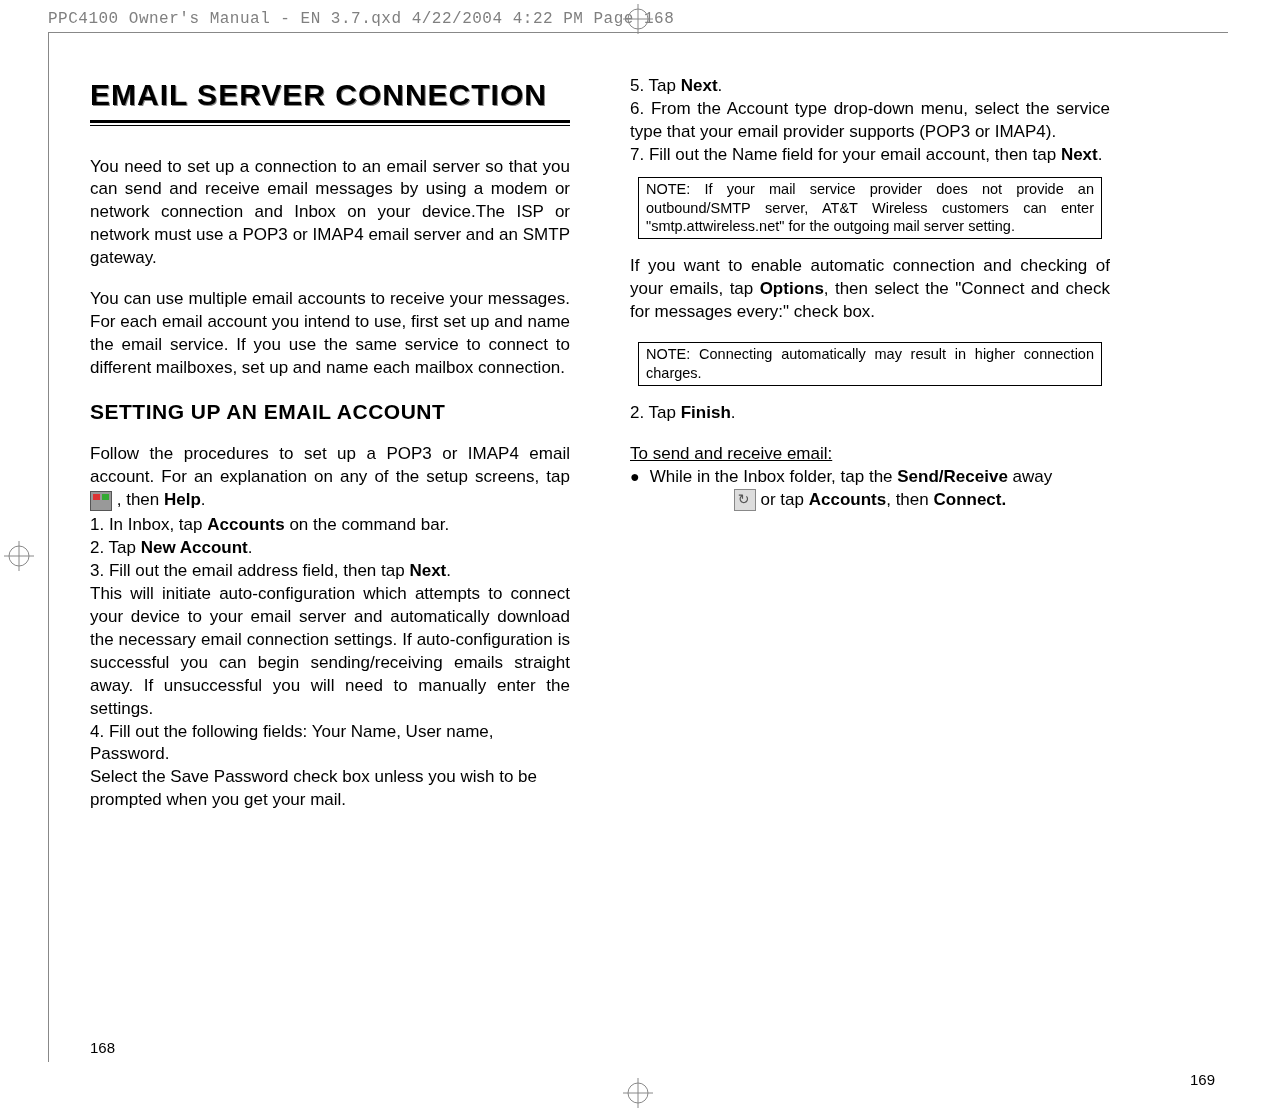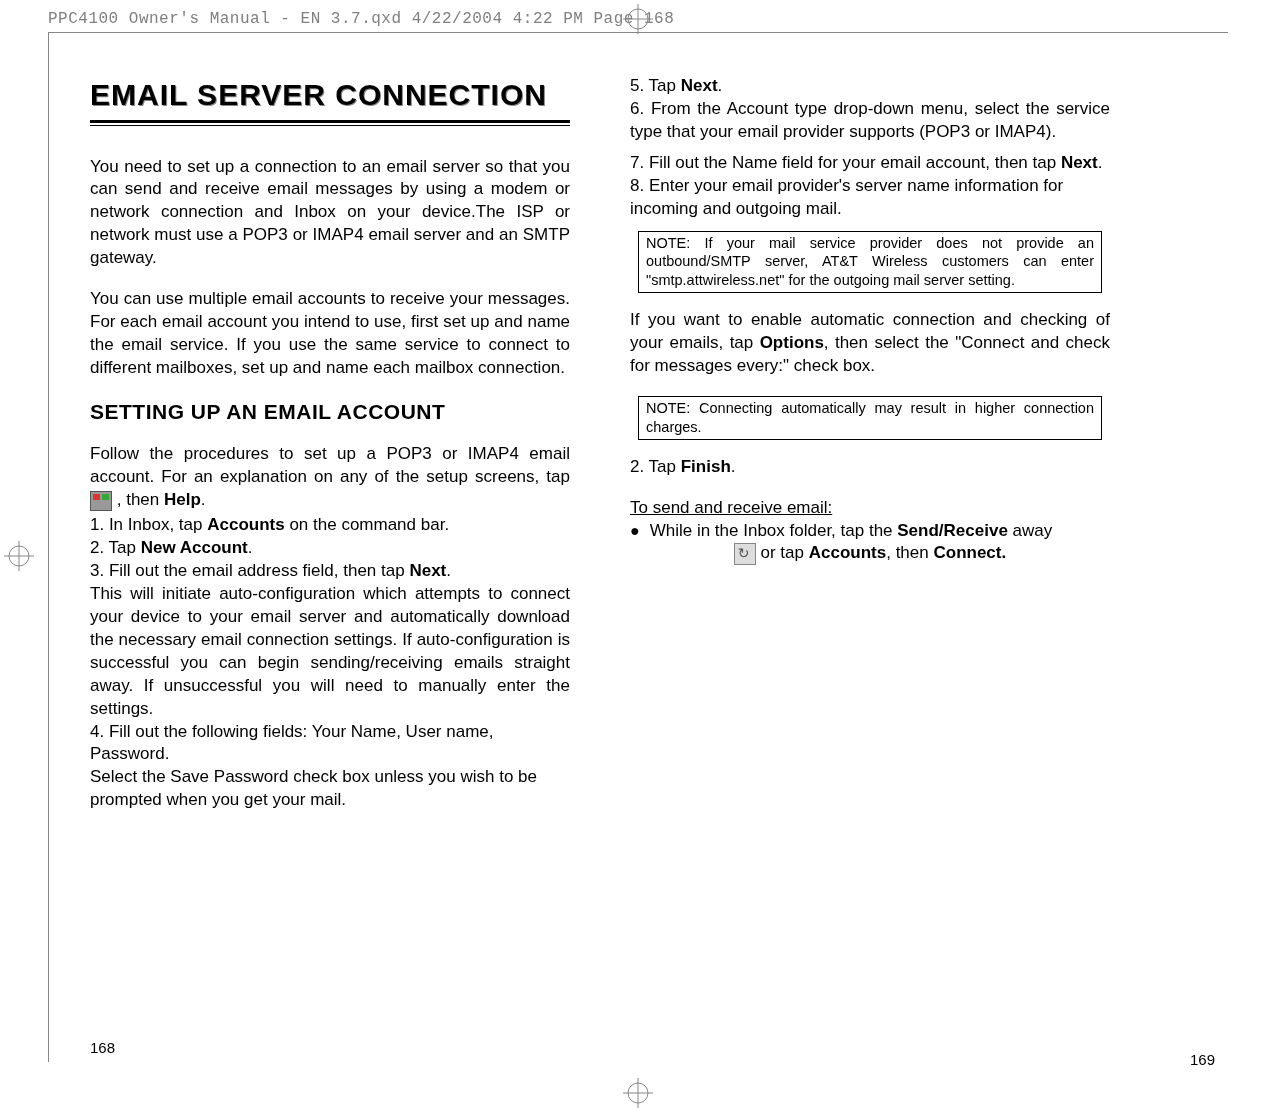--- a/index.html
+++ b/index.html
@@ -127,21 +127,21 @@
     line-height: 1.4;
   }
   .page-num-left {
     position: absolute;
     bottom: 56px;
     left: 90px;
     font-size: 15px;
   }
   .page-num-right {
     position: absolute;
-    bottom: 44px;
+    bottom: 24px;
     right: 60px;
     font-size: 15px;
   }
   .crop-top {
     position: absolute;
     top: 4px;
     left: 50%;
     transform: translateX(-50%);
   }
   .crop-bottom {
@@ -219,25 +219,24 @@
     <div class="para" style="margin-top:0; margin-bottom:0;">This will initiate auto-configuration which attempts to connect your device to your email server and automatically download the necessary email connection settings. If auto-configuration is successful you can begin sending/receiving emails straight away. If unsuccessful you will need to manually enter the settings.</div>
 
     <div>4. Fill out the following fields: Your Name, User name, Password.</div>
     <div>Select the Save Password check box unless you wish to be prompted when you get your mail.</div>
   </div>
 
   <div class="col">
     <div>
       <span>5. Tap </span><span class="bold">Next</span><span>.</span>
     </div>
-    <div class="para" style="margin-bottom:8px;">6. From the Account type drop-down menu, select the service type that your email provider supports (POP3 or IMAP4).</div>
+    <div class="para" style="margin-bottom:0;">6. From the Account type drop-down menu, select the service type that your email provider supports (POP3 or IMAP4).</div>
     <div>
       <span>7. Fill out the Name field for your email account, then tap </span><span class="bold">Next</span><span>.</span>
     </div>
-    <div>8. Enter your email provider's server name information for incoming and outgoing mail.</div>
 
     <div class="note-box">NOTE: If your mail service provider does not provide an outbound/SMTP server, AT&amp;T Wireless customers can enter "smtp.attwireless.net" for the outgoing mail server setting.</div>
 
     <div class="para">
       <span>If you want to enable automatic connection and checking of your emails, tap </span><span class="bold">Options</span><span>, then select the "Connect and check for messages every:" check box.</span>
     </div>
 
     <div class="note-box">NOTE: Connecting automatically may result in higher connection charges.</div>
 
     <div class="para">

